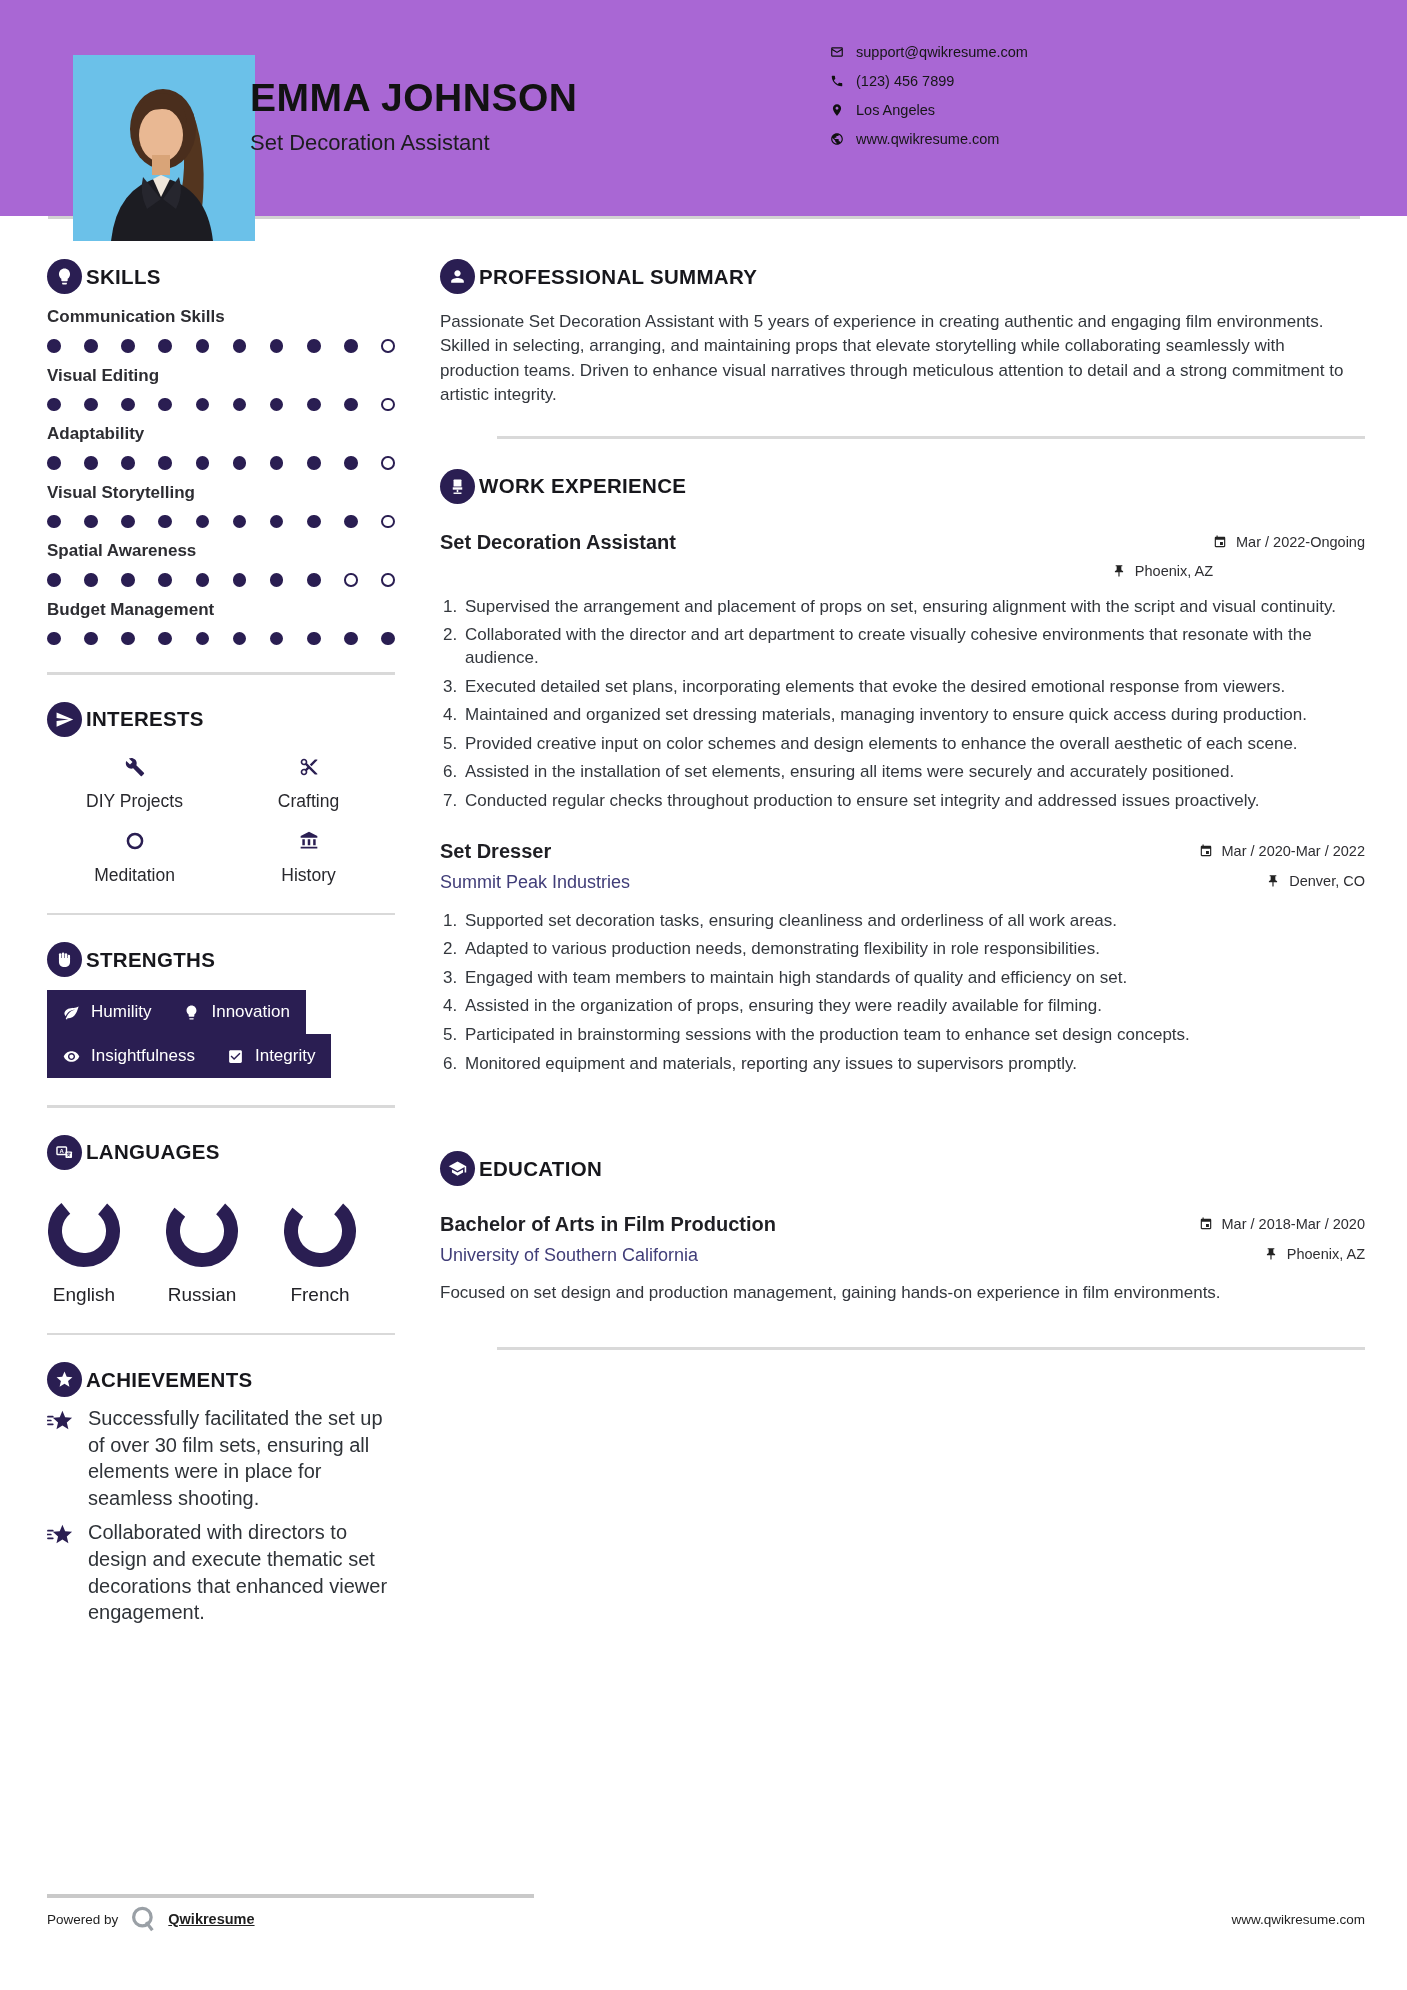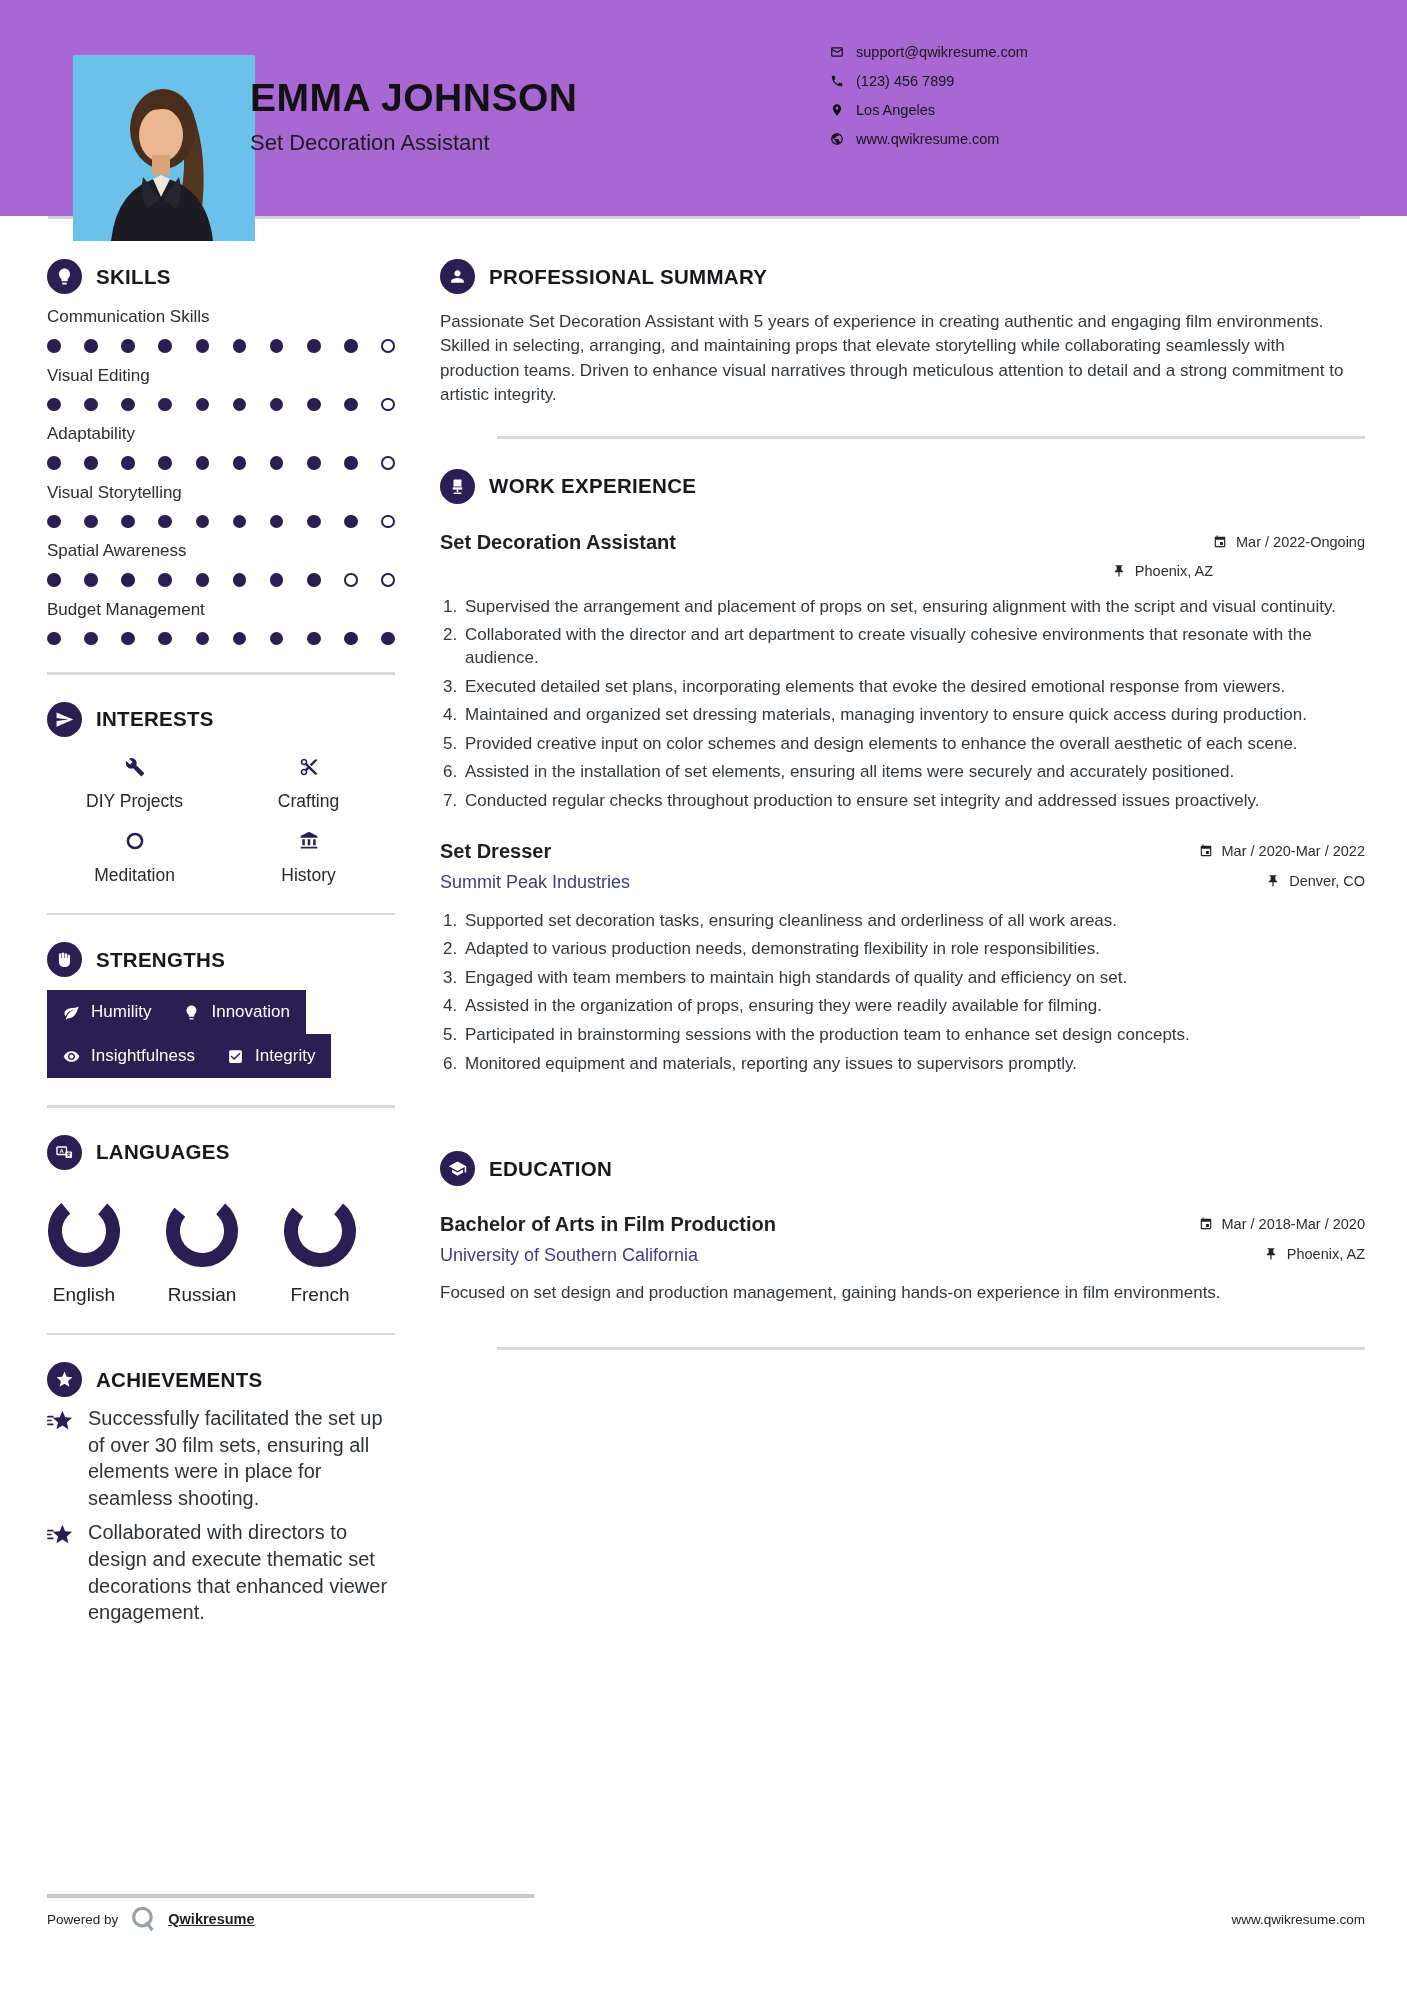--- a/index.html
+++ b/index.html
@@ -24,30 +24,30 @@
   .contacts{position:absolute;left:830px;top:44px;display:flex;flex-direction:column;gap:13px;}
   .contact-row{display:flex;align-items:center;gap:12px;font-size:14.5px;color:#161616;}
   .contact-row .icon{width:14px;height:14px;color:#101010;display:inline-flex;}
   .contact-row .icon svg{width:100%;height:100%;}
 
   
   .main{display:flex;padding:40px 42px 0 47px;gap:45px;}
   .col-left{width:348px;flex:none;}
   .col-right{flex:1;min-width:0;}
 
-  .sec-head{display:flex;align-items:center;gap:14px;}
+  .sec-head{display:flex;align-items:center;gap:4px;}
   .sec-icon{width:35px;height:35px;border-radius:50%;background:var(--accent);color:#fff;display:flex;align-items:center;justify-content:center;flex:none;}
   .sec-icon svg{width:19px;height:19px;}
   .sec-title{font-size:20.5px;font-weight:800;color:#17171c;letter-spacing:0.3px;margin:0;}
 
   .hr{height:2.5px;background:var(--divider);margin:27px 0;}
   .rdiv{height:2.5px;background:var(--divider);margin:29px 0 8px 57px;}
 
   
-  .skill{margin-top:13px;}
+  .skill{margin-top:13px;font-weight:bold;}
   .skill-name{font-size:17px;color:#2d2d32;margin:9px 0 12px;}
   .dots{display:flex;justify-content:space-between;}
   .dot{width:13.5px;height:13.5px;border-radius:50%;border:2.8px solid var(--accent);}
   .dot.filled{background:var(--accent);}
 
   
   .int-grid{display:grid;grid-template-columns:175px 1fr;row-gap:19px;margin-top:20px;}
   .int-item{display:flex;align-items:center;gap:14px;font-size:17.5px;color:#28282d;flex-direction:column;}
   .int-item .icon{width:20px;height:20px;color:var(--accent);flex:none;display:inline-flex;}
   .int-item .icon svg{width:100%;height:100%;}

